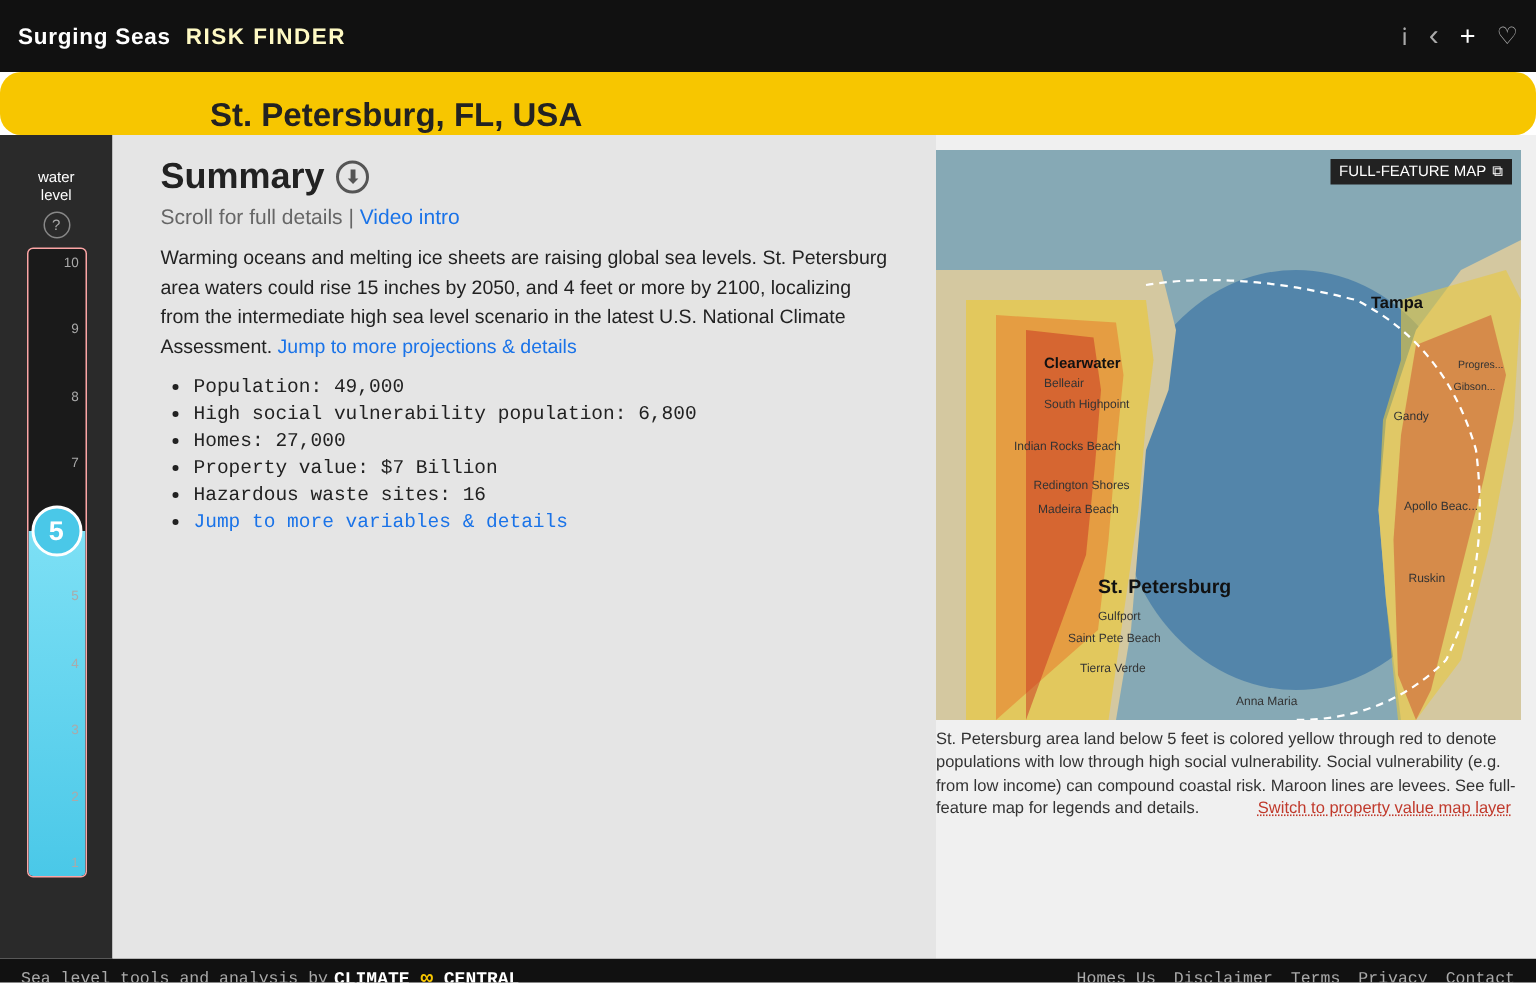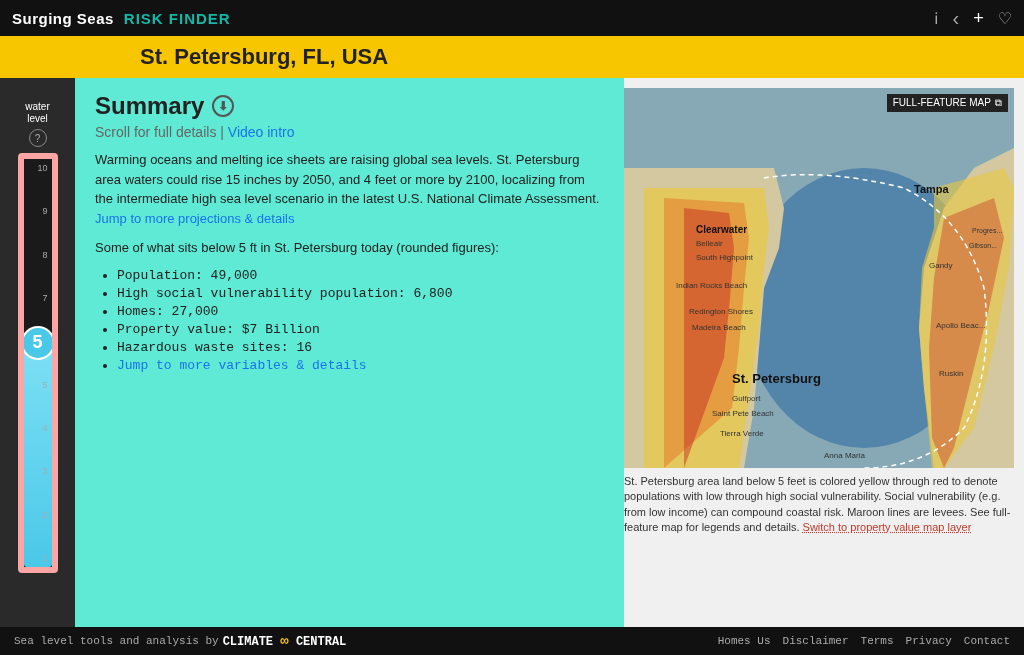--- a/index.html
+++ b/index.html
@@ -1,28 +1,28 @@
 <!DOCTYPE html>
 <html><head>
   <meta charset="utf-8">
   <style>
     * { margin: 0; padding: 0; box-sizing: border-box; }
     body { font-family: Arial, sans-serif; font-size: 13px; background: #fff; width: 1024px; height: 655px; overflow: hidden; position: relative; }
 
     
     #header {
       background: #111;
-      height: 36px;
+      height: 48px;
       display: flex;
       align-items: center;
       padding: 0 12px;
       gap: 10px;
     }
     #header .brand-surging { color: #fff; font-size: 15px; font-weight: bold; letter-spacing: 0.5px; }
-    #header .brand-risk { color: #14b8a6; font-size: 15px; font-weight: bold; letter-spacing: 1px; }
+    #header .brand-risk { color: #fef9c3; font-size: 15px; font-weight: bold; letter-spacing: 1px; }
     #header .header-icons {
       margin-left: auto;
       display: flex;
       align-items: center;
       gap: 14px;
       color: #aaa;
       font-size: 16px;
     }
     #header .header-icons span { cursor: pointer; }
     #header .search-box {
@@ -40,22 +40,23 @@
       width: 165px;
       color: #555;
     }
     #header .search-box .search-icon { color: #666; font-size: 14px; }
 
     
     #location-bar {
       background: #f7c600;
       height: 42px;
       display: flex;
-      align-items: center;
+      align-items: flex-end;
       padding: 0 140px;
+      border-radius: 14px;
     }
     #location-bar h1 { font-size: 22px; font-weight: bold; color: #222; }
 
     
     #main {
       display: flex;
       height: calc(655px - 36px - 42px - 28px);
     }
 
     
@@ -86,21 +87,21 @@
       display: flex;
       align-items: center;
       justify-content: center;
       margin-bottom: 6px;
     }
     .water-gauge {
       position: relative;
       width: 40px;
       height: 420px;
       background: #1a1a1a;
-      border: 6px solid #fca5a5;
+      border: 1px solid #fca5a5;
       border-radius: 4px;
       overflow: hidden;
     }
     .gauge-scale {
       position: absolute;
       right: 4px;
       top: 0;
       bottom: 0;
       display: flex;
       flex-direction: column;
@@ -135,23 +136,23 @@
       justify-content: center;
       font-size: 18px;
       font-weight: bold;
       color: #fff;
       border: 2px solid #fff;
     }
 
     
     #content {
       flex: 1;
-      padding: 14px 20px;
+      padding: 14px 32px;
       overflow-y: auto;
-      background: #5eead4;
+      background: #e5e5e5;
     }
     #content h2 {
       font-size: 24px;
       font-weight: bold;
       color: #222;
       display: flex;
       align-items: center;
       gap: 8px;
     }
     .download-icon {
@@ -220,21 +221,21 @@
       gap: 4px;
       z-index: 10;
     }
     .map-caption {
       font-size: 11px;
       color: #333;
       line-height: 1.4;
       margin-top: 6px;
       width: 390px;
     }
-    .map-caption a { color: #c0392b; text-decoration: underline dotted; }
+    .map-caption a { color: #c0392b; text-decoration: underline dotted; margin-left: 36px; }
 
     
     .map-svg {
       width: 100%;
       height: 100%;
     }
 
     
     #footer {
       background: #111;
@@ -305,21 +306,20 @@
     <h2>
       <span>Summary</span>
       <div class="download-icon">⬇</div>
     </h2>
     <p class="scroll-hint">
       <span>Scroll for full details | </span><a href="#">Video intro</a>
     </p>
     <p class="summary-text">
       <span>Warming oceans and melting ice sheets are raising global sea levels. St. Petersburg area waters could rise 15 inches by 2050, and 4 feet or more by 2100, localizing from the intermediate high sea level scenario in the latest U.S. National Climate Assessment.</span> <a href="#">Jump to more projections &amp; details</a>
     </p>
-    <p class="summary-text">Some of what sits below 5 ft in St. Petersburg today (rounded figures):</p>
     <ul class="bullet-list">
       <li><span>Population: 49,000</span></li>
       <li><span>High social vulnerability population: 6,800</span></li>
       <li><span>Homes: 27,000</span></li>
       <li><span>Property value: $7 Billion</span></li>
       <li><span>Hazardous waste sites: 16</span></li>
       <li><a href="#">Jump to more variables &amp; details</a></li>
     </ul>
   </div>
 

